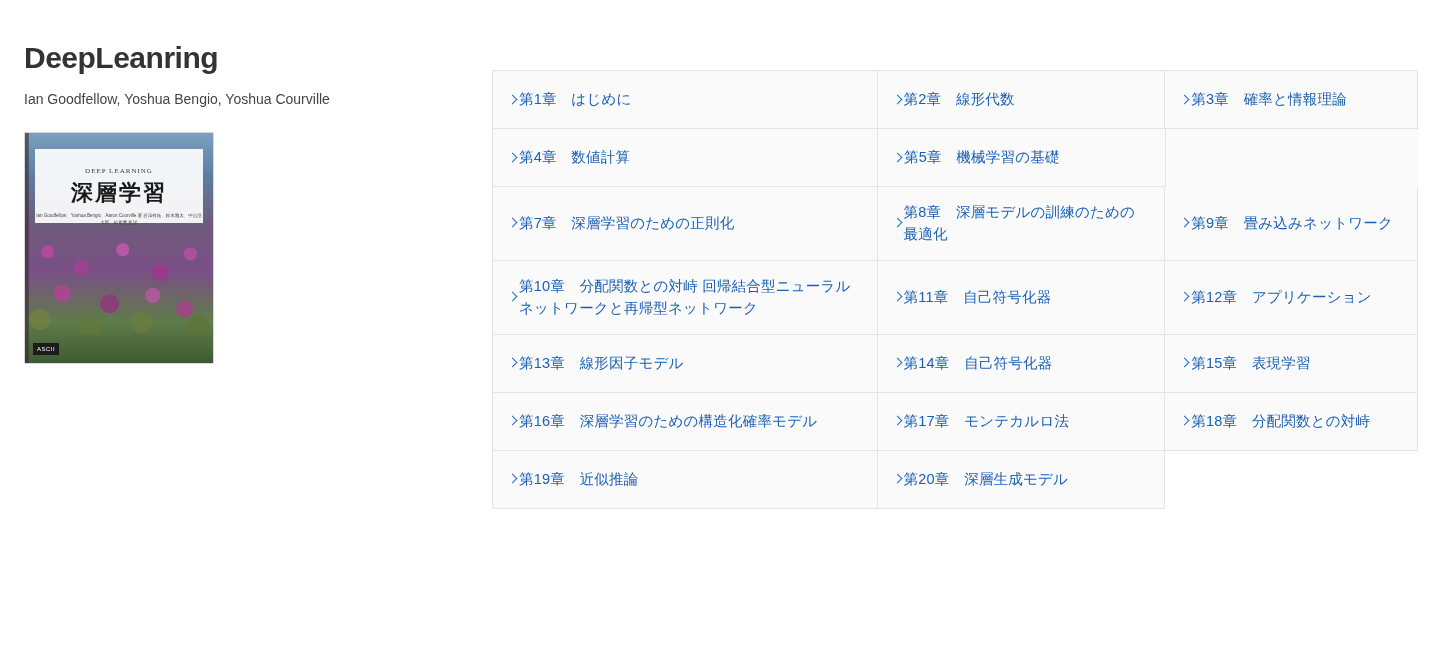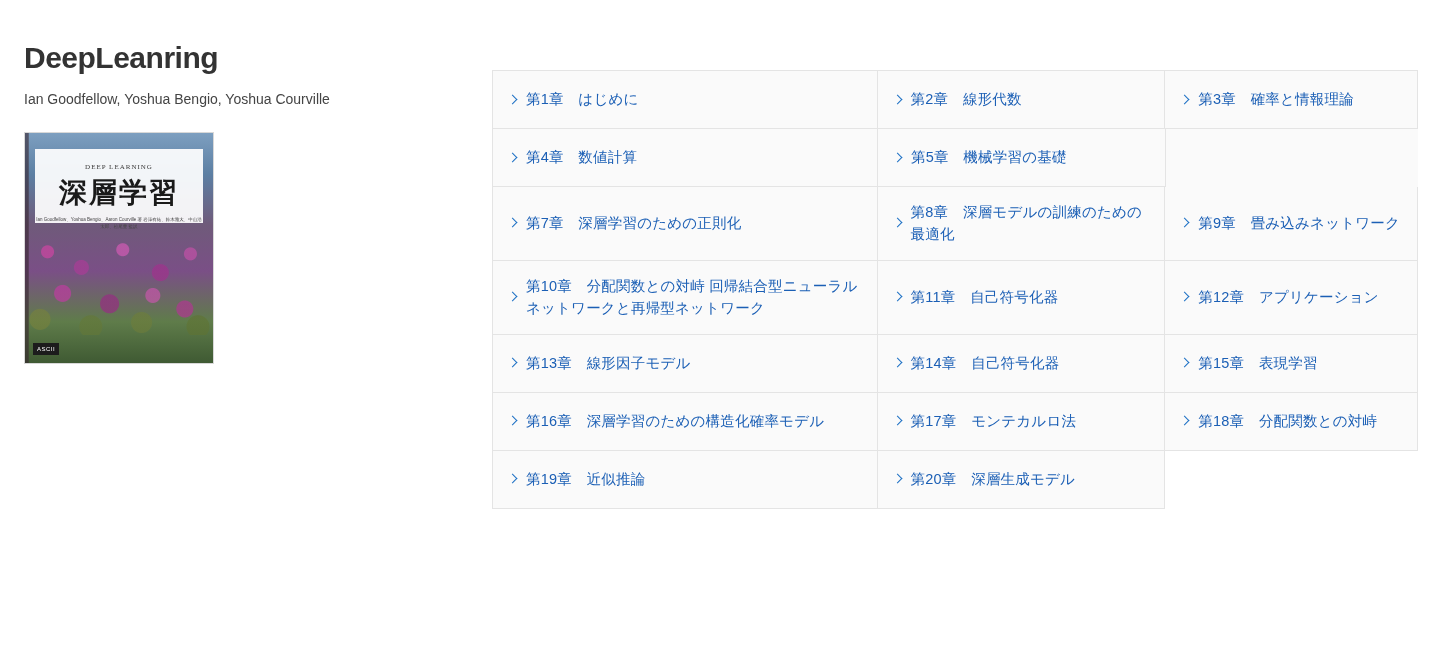--- a/index.html
+++ b/index.html
@@ -73,21 +73,21 @@
   }
   .cover-eyebrow {
     font-family: "Liberation Serif", serif;
     font-size: 7px;
     letter-spacing: 1px;
     color: #3a3a3a;
     margin-bottom: 3px;
     margin-top: 23px;
   }
   .cover-main {
-    font-size: 28px;
+    font-size: 22px;
     font-weight: bold;
     color: #1a1a1a;
     letter-spacing: 2px;
   }
   .cover-sub {
     font-size: 4.5px;
     color: #444;
     margin-top: 5px;
     line-height: 1.5;
   }
@@ -142,21 +142,21 @@
     display: flex;
   }
   .toc-cell {
     box-sizing: border-box;
     border-right: 1px solid #e4e4e4;
     border-bottom: 1px solid #e4e4e4;
     background: #fafafa;
     padding: 14px 16px;
     display: flex;
     align-items: center;
-    gap: 9px;
+    gap: 2px;
     min-height: 58px;
   }
   .toc-cell.w1 { width: 385px; }
   .toc-cell.w2 { width: 288px; }
   .toc-cell.w3 { width: 253px; }
   .toc-cell.empty {
     background: #ffffff;
     border-right: none;
     border-bottom: none;
   }

